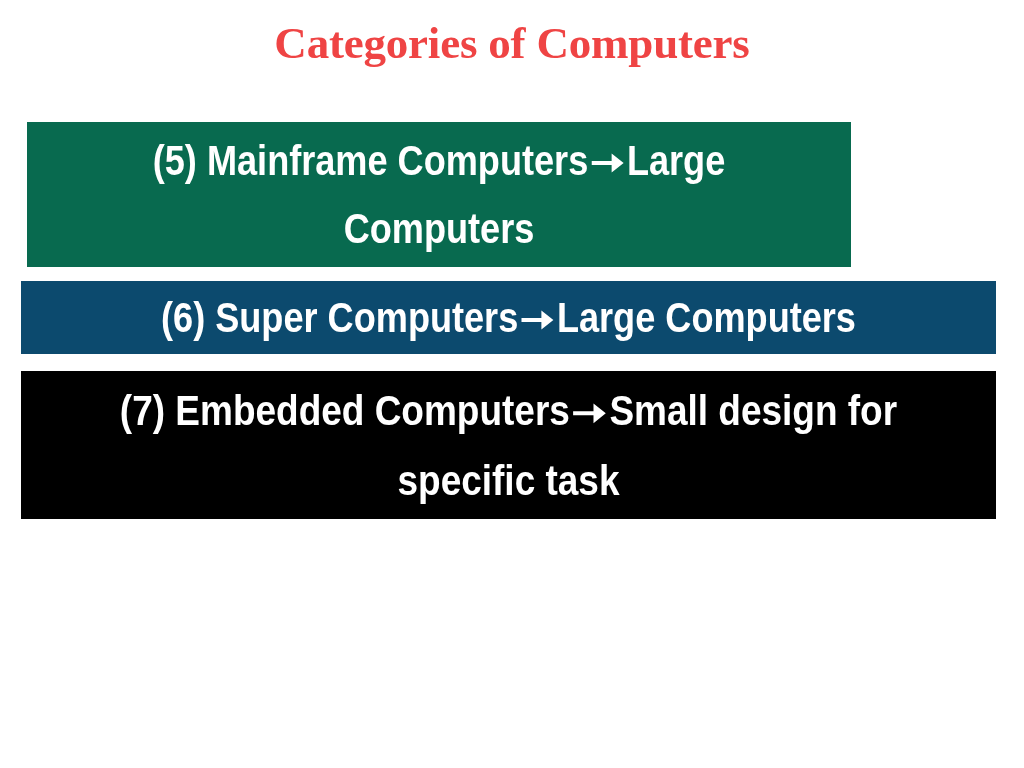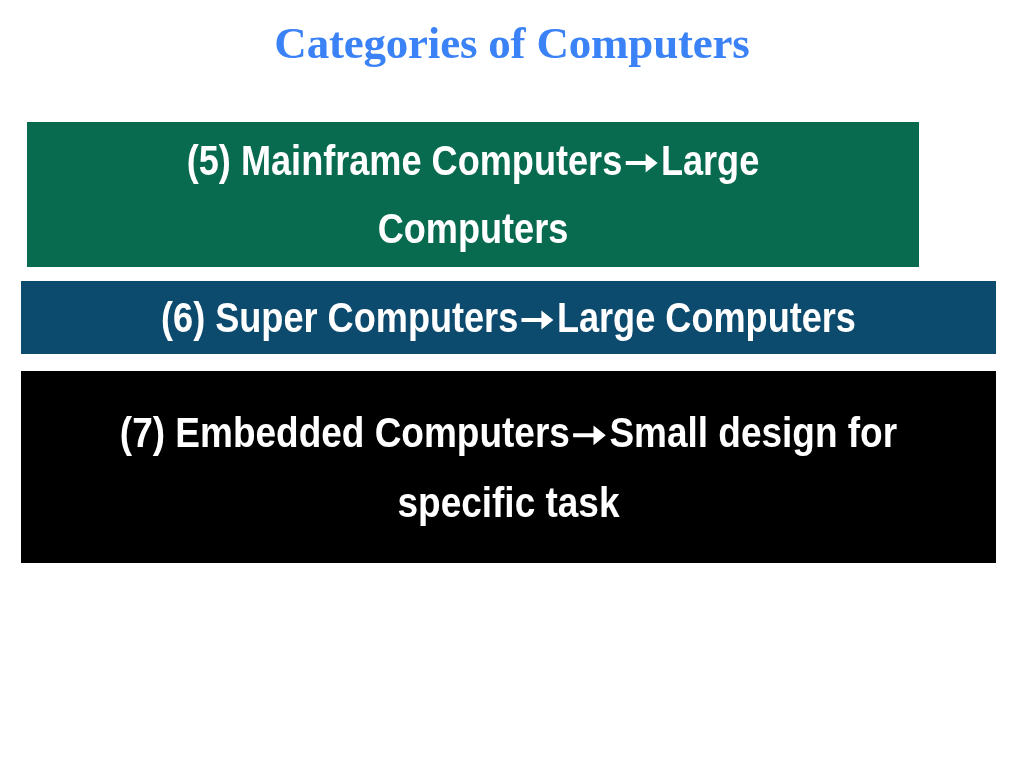--- a/index.html
+++ b/index.html
@@ -55,21 +55,21 @@
     display: block;
     width: 100%;
     transform: scaleX(0.86);
     transform-origin: center center;
   }
 
   
   #bar-mainframe {
     left: 27px;
     top: 122px;
-    width: 892px;
+    width: 824px;
     height: 145px;
     background: #086a4f;
     font-size: 42px;
     line-height: 68px;
     padding: 0 14px;
   }
 
   
   #bar-super {
     left: 21px;
@@ -80,21 +80,21 @@
     font-size: 42px;
     line-height: 68px;
     padding: 0 12px;
   }
 
   
   #bar-embedded {
     left: 21px;
     top: 371px;
     width: 975px;
-    height: 192px;
+    height: 148px;
     background: #000000;
     font-size: 43px;
     line-height: 70px;
     padding: 0 10px;
   }
 
   
   .arrow-glyph {
     display: inline-block;
     position: relative;
@@ -110,21 +110,21 @@
     width: 100%;
     height: 100%;
     display: block;
   }
 </style>
 </head>
 <body>
 
 <div id="slide" style="background: rgb(255, 255, 255);">
 
-  <div class="slide-title" style="color: #3b82f6;">Categories of Computers</div>
+  <div class="slide-title" style="color: #ef4444;">Categories of Computers</div>
 
   <div class="bar" id="bar-mainframe" style="background: rgb(8, 106, 79);">
     <span class="bar-text">
       <span>(5) Mainframe Computers</span><span class="arrow-glyph"><svg viewBox="0 0 100 64" aria-hidden="true">
             <path d="M4 27 H62 V8 L97 32 L62 56 V37 H4 Z" fill="#ffffff"></path>
           </svg></span><span>Large</span>
       <span>Computers</span>
     </span>
   </div>
 

